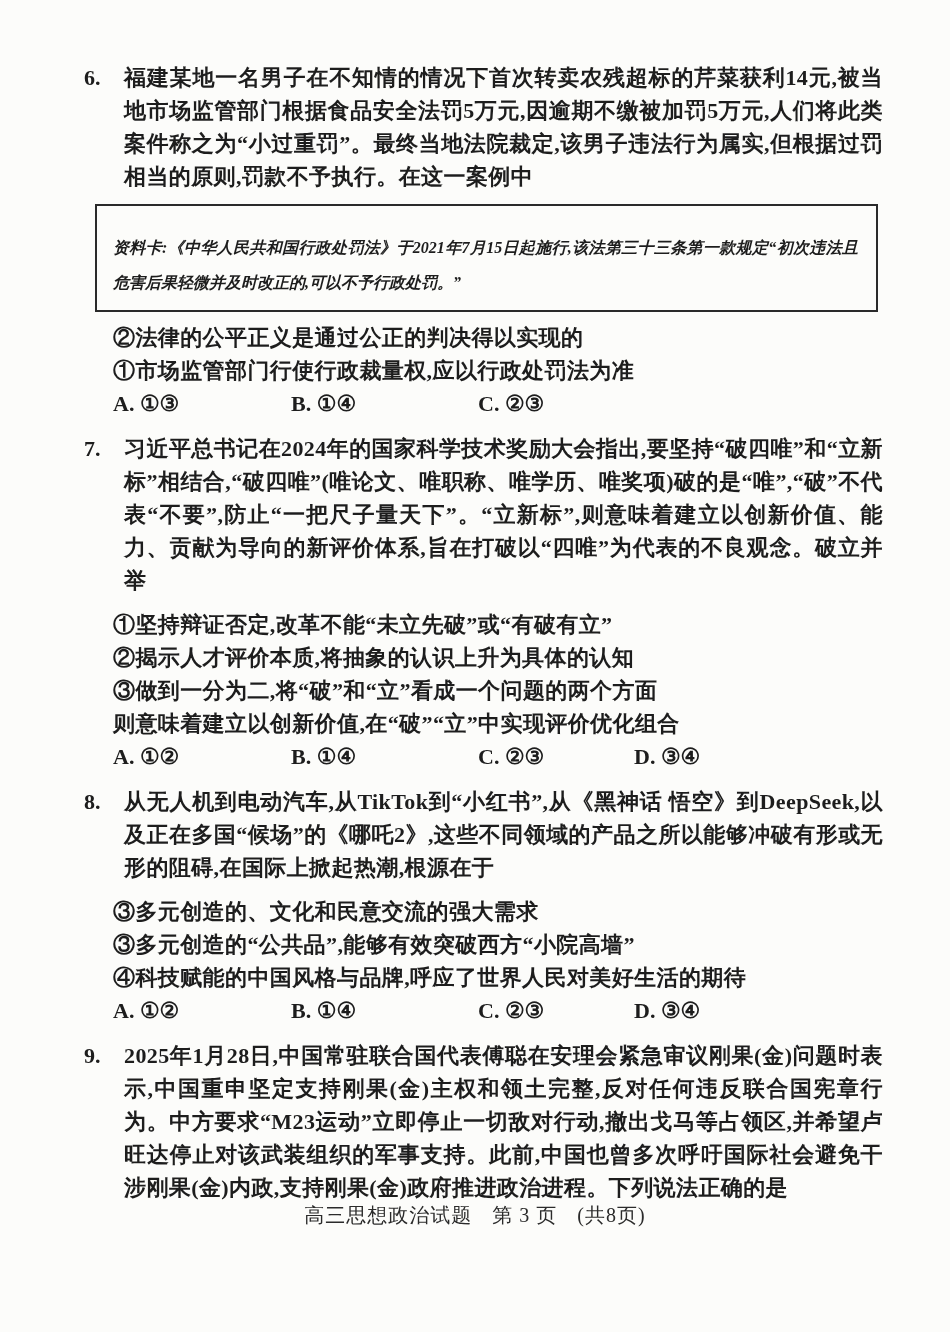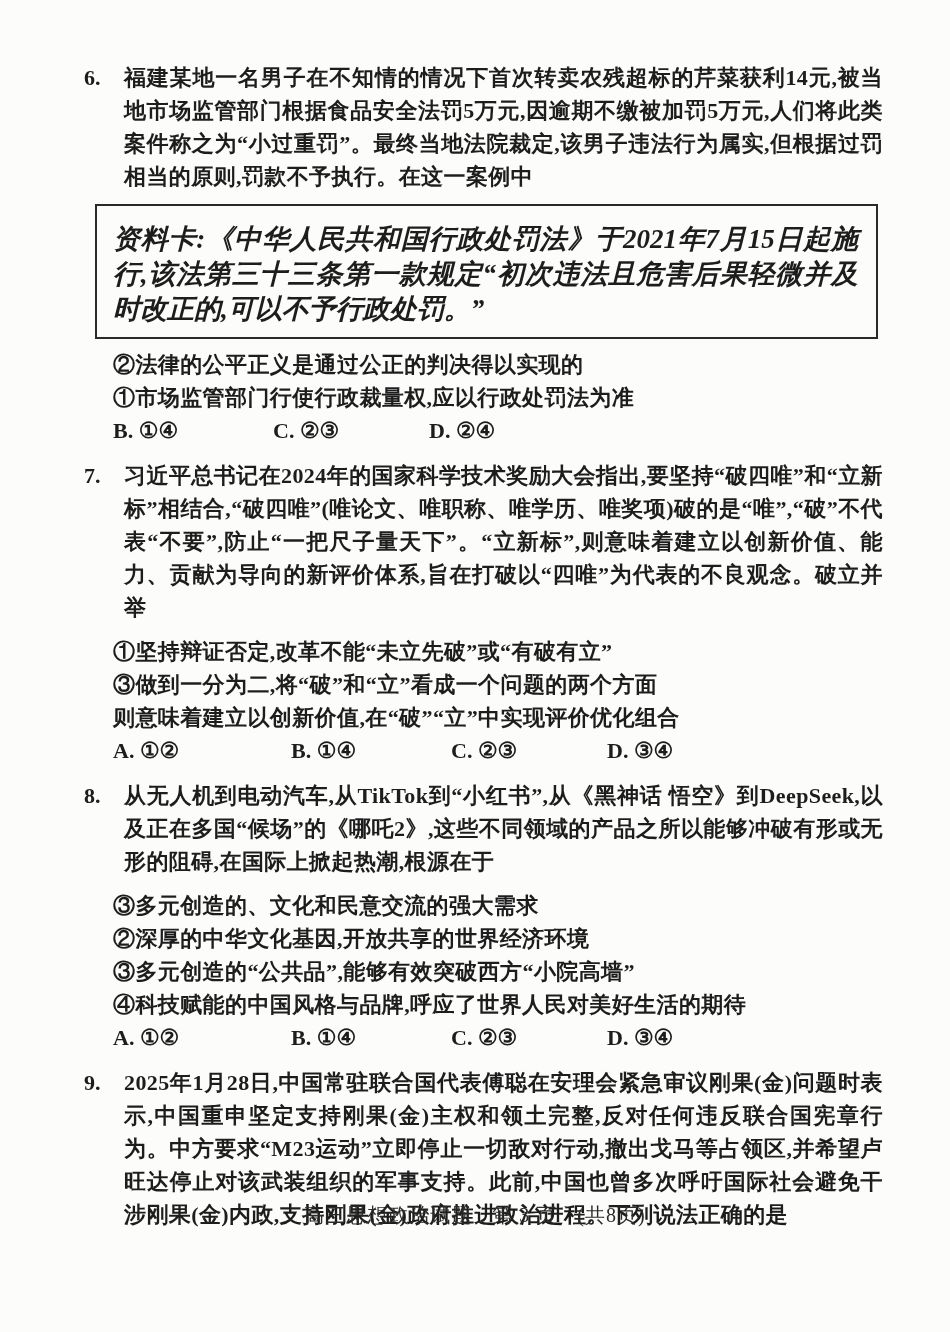--- a/index.html
+++ b/index.html
@@ -38,43 +38,43 @@
     margin: 11px;
     font-size: 22px;
     font-weight: 700;
     line-height: 33px;
     text-align: justify;
     letter-spacing: 0.4px;
   }
   .info-card {
     margin: 10px 16px 9px -18px;
     border: 2px solid #2a2a2a;
-    padding: 16px 18px 10px 16px;
-    font-size: 27px;
+    padding: 24px 18px 10px 16px;
+    font-size: 16px;
     font-weight: 600;
     font-style: italic;
     line-height: 35px;
     text-align: justify;
   }
   .item {
     font-size: 22px;
     font-weight: 700;
     line-height: 33px;
     letter-spacing: 0.4px;
   }
   .choices {
     display: flex;
     font-size: 22px;
     font-weight: 700;
     line-height: 34px;
   }
   .choice { white-space: nowrap; }
   .c-a { width: 178px; }
   .c-b { width: 160px; }
-  .c-c { width: 156px; }
+  .c-c { width: 156px; margin-left: 27px; }
   .c-d { flex: 1; }
   .footer {
     position: absolute;
     left: 0;
     right: 0;
     top: 1202px;
     text-align: center;
     font-size: 20px;
     font-weight: 400;
     color: #2b2b2b;
@@ -88,49 +88,49 @@
 <div class="page">
 
   <section class="question">
     <span class="qnum">6.</span>
     <div class="qcontent">
       <p class="stem">福建某地一名男子在不知情的情况下首次转卖农残超标的芹菜获利14元,被当地市场监管部门根据食品安全法罚5万元,因逾期不缴被加罚5万元,人们将此类案件称之为“小过重罚”。最终当地法院裁定,该男子违法行为属实,但根据过罚相当的原则,罚款不予执行。在这一案例中</p>
       <div class="info-card">资料卡:《中华人民共和国行政处罚法》于2021年7月15日起施行,该法第三十三条第一款规定“初次违法且危害后果轻微并及时改正的,可以不予行政处罚。”</div>
       <div class="item">②法律的公平正义是通过公正的判决得以实现的</div>
       <div class="item">①市场监管部门行使行政裁量权,应以行政处罚法为准</div>
       <div class="choices">
+        <span class="choice c-a">A. ①③</span>
         <span class="choice c-b">B. ①④</span>
         <span class="choice c-c">C. ②③</span>
-        <span class="choice c-d">D. ②④</span>
       </div>
     </div>
   </section>
 
   <section class="question">
     <span class="qnum">7.</span>
     <div class="qcontent">
       <p class="stem">习近平总书记在2024年的国家科学技术奖励大会指出,要坚持“破四唯”和“立新标”相结合,“破四唯”(唯论文、唯职称、唯学历、唯奖项)破的是“唯”,“破”不代表“不要”,防止“一把尺子量天下”。“立新标”,则意味着建立以创新价值、能力、贡献为导向的新评价体系,旨在打破以“四唯”为代表的不良观念。破立并举</p>
       <div class="item">①坚持辩证否定,改革不能“未立先破”或“有破有立”</div>
+      <div class="item">②揭示人才评价本质,将抽象的认识上升为具体的认知</div>
       <div class="item">③做到一分为二,将“破”和“立”看成一个问题的两个方面</div>
       <div class="item">则意味着建立以创新价值,在“破”“立”中实现评价优化组合</div>
       <div class="choices">
         <span class="choice c-a">A. ①②</span>
         <span class="choice c-b">B. ①④</span>
         <span class="choice c-c">C. ②③</span>
         <span class="choice c-d">D. ③④</span>
       </div>
     </div>
   </section>
 
   <section class="question">
     <span class="qnum">8.</span>
     <div class="qcontent">
       <p class="stem">从无人机到电动汽车,从TikTok到“小红书”,从《黑神话 悟空》到DeepSeek,以及正在多国“候场”的《哪吒2》,这些不同领域的产品之所以能够冲破有形或无形的阻碍,在国际上掀起热潮,根源在于</p>
       <div class="item">③多元创造的、文化和民意交流的强大需求</div>
-      <div class="item">②深厚的中华文化基因,开放共享的世界经济环境</div>
       <div class="item">③多元创造的“公共品”,能够有效突破西方“小院高墙”</div>
       <div class="item">④科技赋能的中国风格与品牌,呼应了世界人民对美好生活的期待</div>
       <div class="choices">
         <span class="choice c-a">A. ①②</span>
         <span class="choice c-b">B. ①④</span>
         <span class="choice c-c">C. ②③</span>
         <span class="choice c-d">D. ③④</span>
       </div>
     </div>
   </section>

